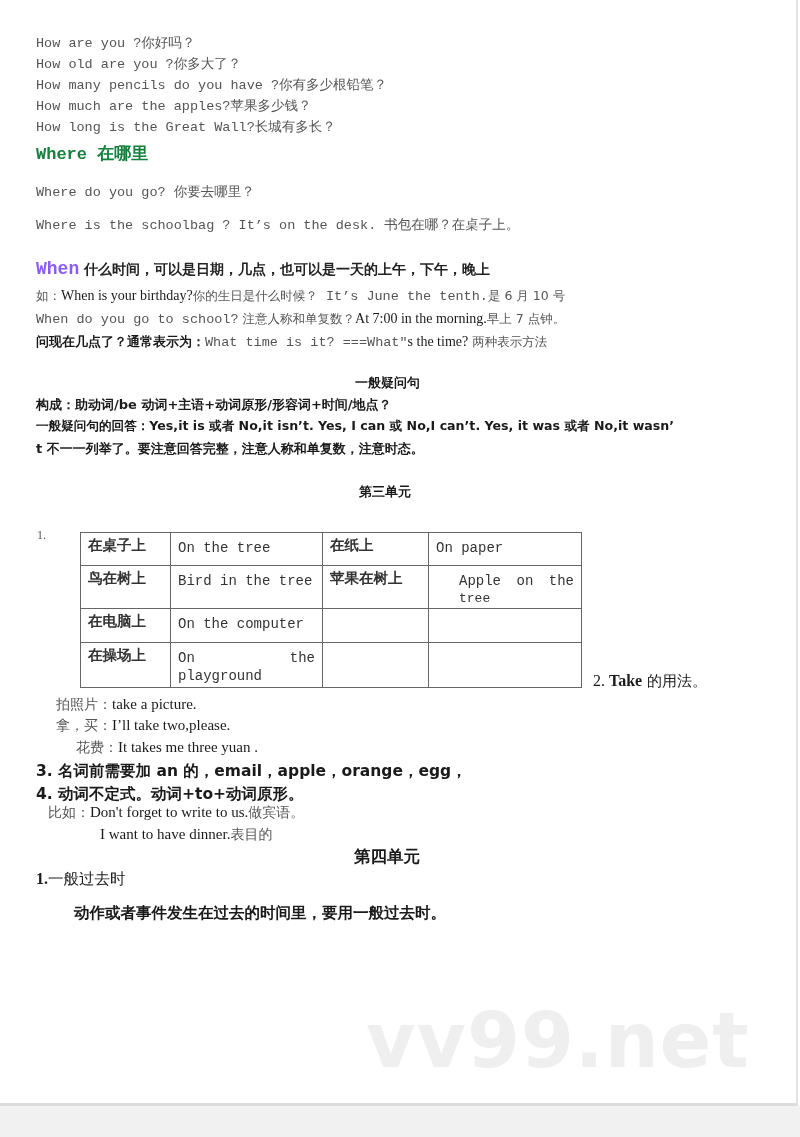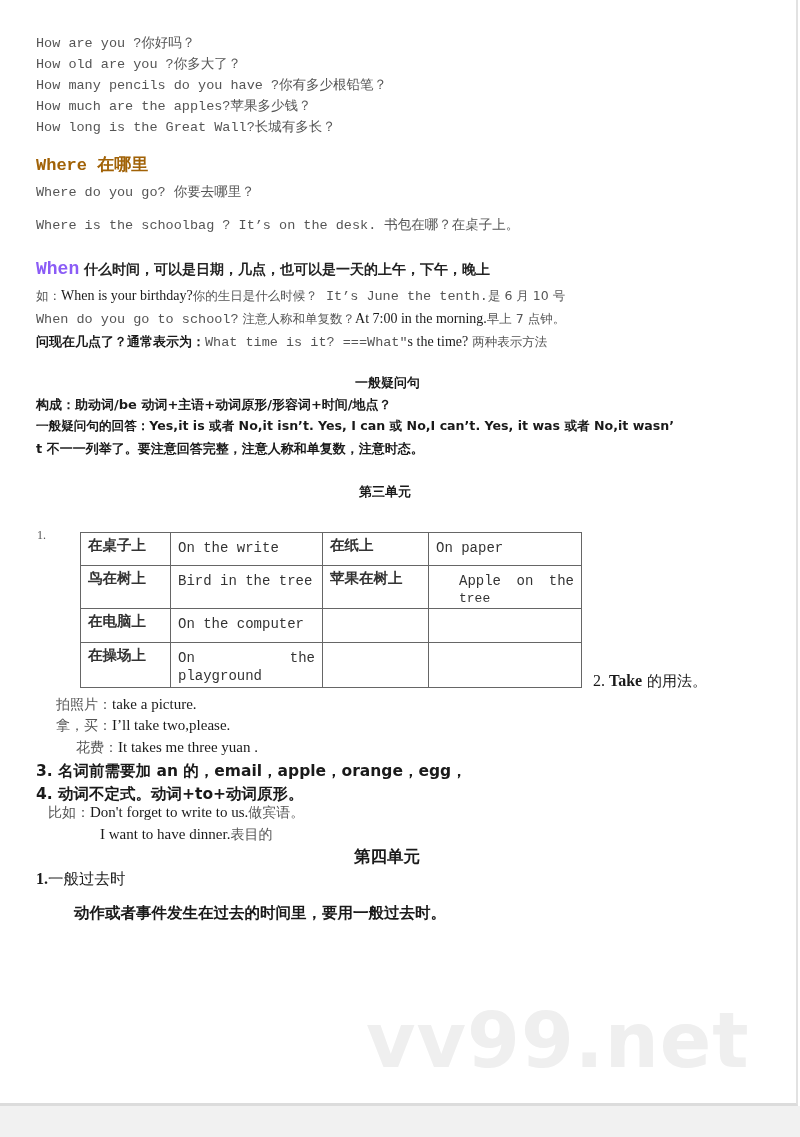--- a/index.html
+++ b/index.html
@@ -43,21 +43,21 @@
 <body>
 
 <div class="page">
 
   <div class="abs mono qline" style="left:36px;top:33px;">How are you ?你好吗？</div>
   <div class="abs mono qline" style="left:36px;top:54px;">How old are you ?你多大了？</div>
   <div class="abs mono qline" style="left:36px;top:75px;">How many pencils do you have ?你有多少根铅笔？</div>
   <div class="abs mono qline" style="left:36px;top:96px;">How much are the apples?苹果多少钱？</div>
   <div class="abs mono qline" style="left:36px;top:117px;">How long is the Great Wall?长城有多长？</div>
 
-  <div class="abs mono h-where dark" style="left:36px;top:153px;color:#a16207;">Where 在哪里</div>
+  <div class="abs mono h-where dark" style="left:36px;top:142px;color:#15803d;">Where 在哪里</div>
   <div class="abs mono qline" style="left:36px;top:182px;">Where do you go? 你要去哪里？</div>
   <div class="abs mono qline" style="left:36px;top:215px;">Where is the schoolbag ? It’s on the desk. 书包在哪？在桌子上。</div>
 
   <div class="abs dark" style="left:36px;top:259px;font-size:17px;">
     <span class="mono bold" style="color:#8b5cf6;font-size:18px;">When</span><span class="sans bold" style="font-size:14px;color:#222;"> 什么时间，可以是日期，几点，也可以是一天的上午，下午，晚上</span>
   </div>
   <div class="abs" style="left:36px;top:288px;font-size:13.5px;">
     <span class="sans gray" style="font-size:12.5px;">如：</span><span class="serif dark" style="font-size:14px;">When is your birthday?</span><span class="sans gray" style="font-size:12.5px;">你的生日是什么时候？</span><span class="mono gray"> It’s June the tenth.</span><span class="sans gray" style="font-size:12.5px;">是 6 月 10 号</span>
   </div>
   <div class="abs" style="left:36px;top:311px;font-size:13.5px;">
@@ -72,21 +72,21 @@
   <div class="abs sans bold dark" style="left:36px;top:418px;font-size:12.6px;">一般疑问句的回答：Yes,it is 或者 No,it isn’t.  Yes, I can 或 No,I can’t. Yes, it was 或者 No,it wasn’</div>
   <div class="abs sans bold dark" style="left:36px;top:440px;font-size:13px;">t 不一一列举了。要注意回答完整，注意人称和单复数，注意时态。</div>
 
   <div class="abs sans bold dark" style="left:359px;top:483px;font-size:13px;">第三单元</div>
   <div class="abs serif gray" style="left:37px;top:528px;font-size:12px;">1.</div>
 
   <table class="vocab">
     <tbody>
         <tr style="height:33px;">
       <td class="cn" style="width:90px;">在桌子上</td>
-      <td class="en" style="width:152px;padding-top:5px;">On the write</td>
+      <td class="en" style="width:152px;padding-top:5px;">On the tree</td>
       <td class="cn" style="width:106px;">在纸上</td>
       <td class="en" style="width:153px;padding-top:5px;">On paper</td>
     </tr>
     <tr style="height:43px;">
       <td class="cn">鸟在树上</td>
       <td class="en" style="padding-top:5px;">Bird in the tree</td>
       <td class="cn">苹果在树上</td>
       <td class="en" style="padding-top:5px;line-height:20px;padding-left:30px;">
         <div class="justify-line">
           <span>Apple</span>

